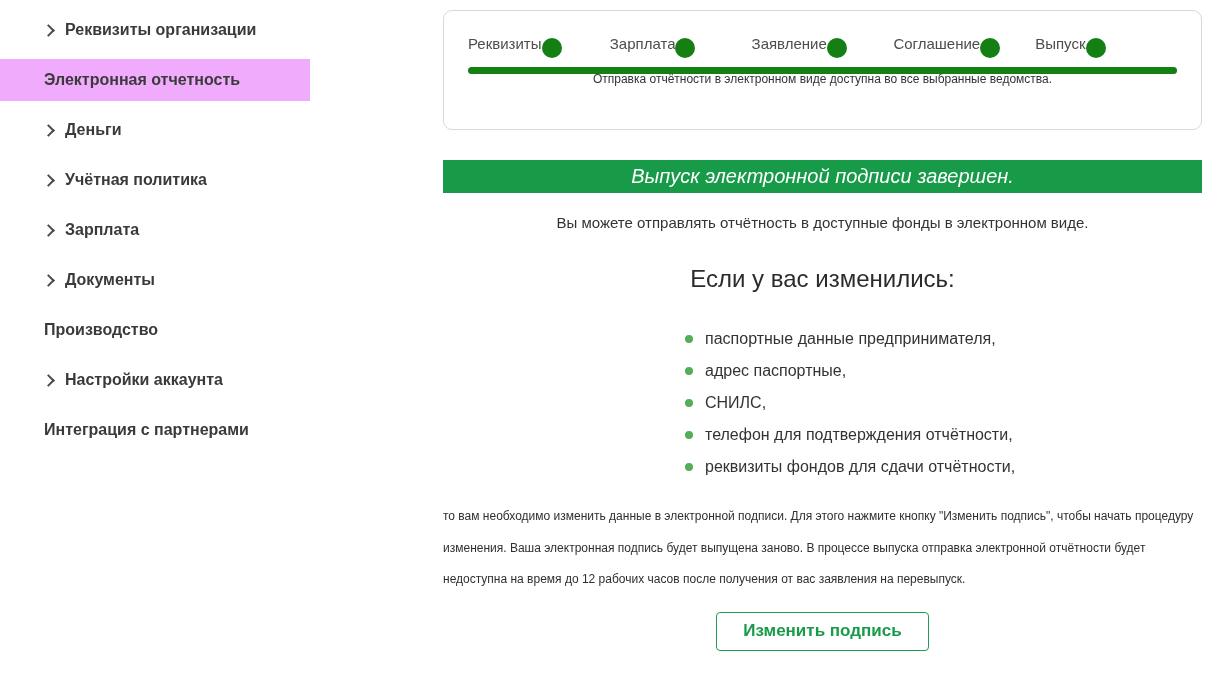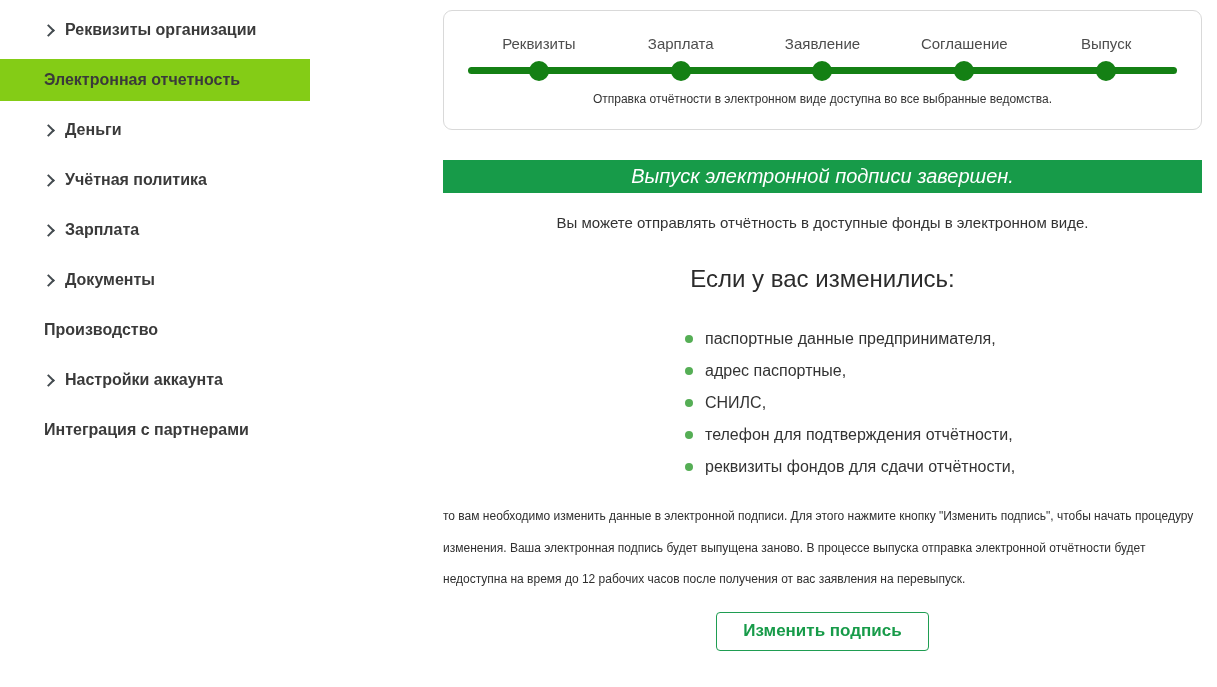--- a/index.html
+++ b/index.html
@@ -5,36 +5,36 @@
   * { margin: 0; padding: 0; box-sizing: border-box; }
   html, body { width: 1217px; height: 687px; background: #ffffff;
     font-family: "Liberation Sans", sans-serif; color: #333; overflow: hidden; }
   .page { position: relative; width: 1217px; height: 687px; }
 
   
   .sidebar { position: absolute; left: 0; top: 0; width: 310px; padding-top: 9px; }
   .sidebar-item { height: 42px; margin-bottom: 8px; display: flex; align-items: center;
     padding-left: 44px; cursor: pointer; }
   .sidebar-item .sidebar-label { font-size: 16px; font-weight: bold; color: #3a3a3a; }
-  .sidebar-item.active { background: #84cc16; }
+  .sidebar-item.active { background: #f0abfc; }
   .chevron { display: inline-flex; width: 13px; margin-right: 8px; }
   .chevron::before { content: ""; display: block; width: 7px; height: 7px;
     border-top: 2.5px solid #444b50; border-right: 2.5px solid #444b50;
     transform: rotate(45deg); margin-top: 1px; }
 
   
   .content { position: absolute; left: 443px; top: 0; width: 759px; }
 
   
   .stepper-card { margin-top: 10px; height: 120px; border: 1px solid #d9d9d9;
     border-radius: 9px; background: #fff; padding-top: 24px; }
   .steps { position: relative; display: flex; padding: 0 24px; }
   .steps-line { position: absolute; left: 24px; right: 24px; top: 32px; height: 7px;
     border-radius: 4px; background: #148014; }
-  .step { flex: 1; display: flex; flex-direction: column; align-items: center; position: relative; }
+  .step { flex: 1; display: flex; flex-direction: row; align-items: center; position: relative; }
   .step-label { font-size: 15px; color: #4d4d4d; height: 18px; margin-bottom: 8px; }
   .step-dot { width: 20px; height: 20px; border-radius: 50%; background: #148014; position: relative; z-index: 1; }
   .stepper-caption { text-align: center; font-size: 12px; color: #333; margin-top: 11px; }
 
   
   .banner { margin-top: 30px; height: 33px; line-height: 33px; background: #179b49;
     color: #ffffff; text-align: center; font-size: 20px; font-style: italic; }
 
   .subtitle { margin-top: 21px; text-align: center; font-size: 15px; color: #333; }
 

